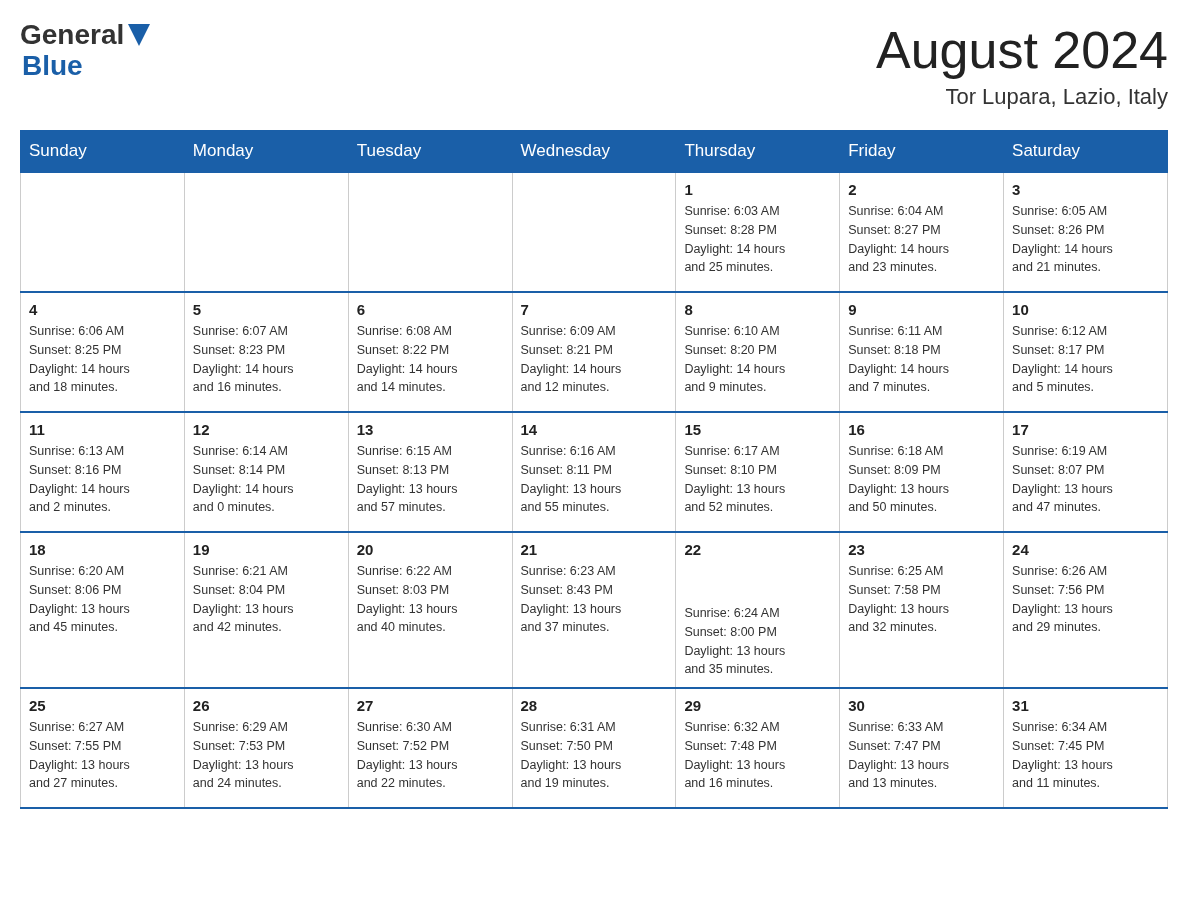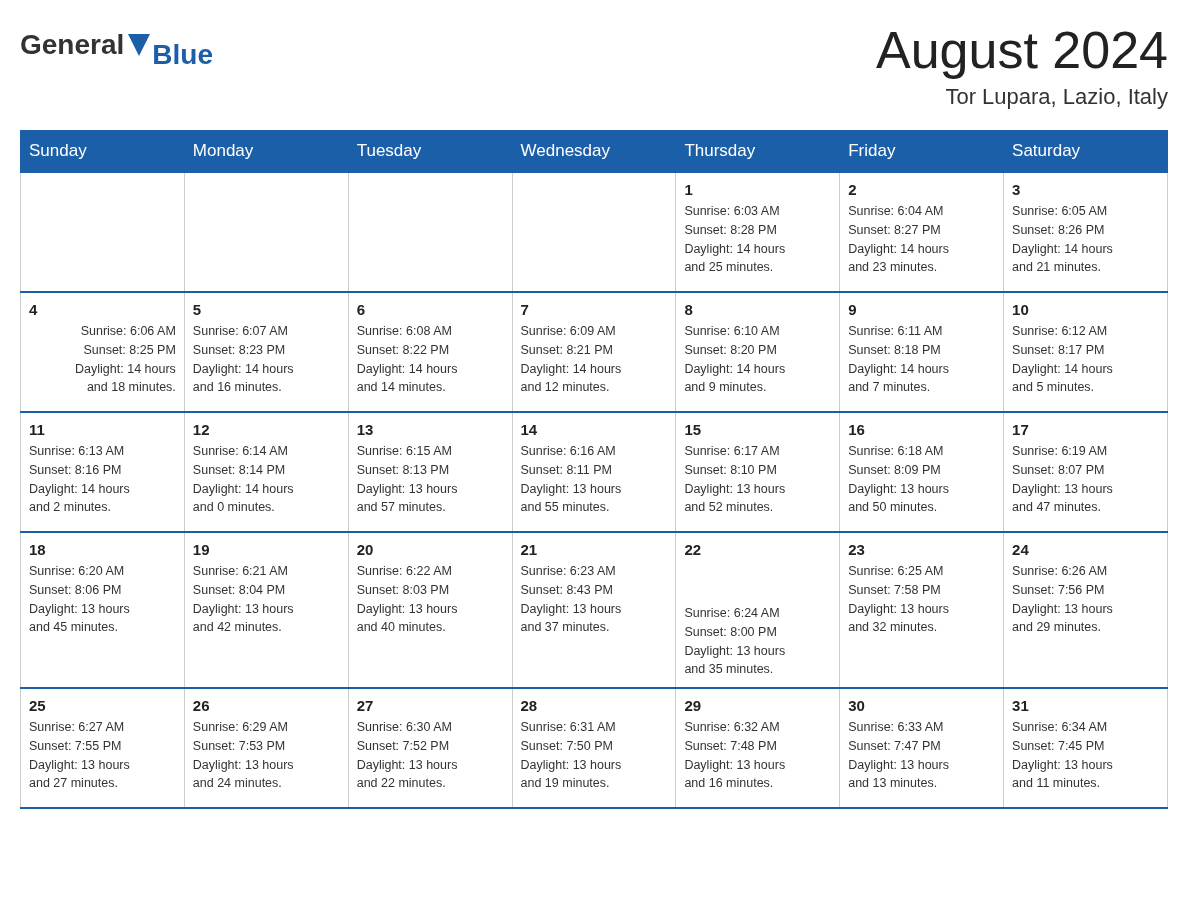--- a/index.html
+++ b/index.html
@@ -22,21 +22,20 @@
     }
     .logo-text-general {
       font-size: 28px;
       font-weight: bold;
       color: #333;
     }
     .logo-text-blue {
       font-size: 28px;
       font-weight: bold;
       color: #1a5fa8;
-      margin-top: 20px;
     }
     .title-block {
       text-align: right;
     }
     .month-title {
       font-size: 52px;
       font-weight: normal;
       color: #222;
     }
     .location-title {
@@ -87,21 +86,21 @@
     }
     tbody tr {
       border-bottom: 2px solid #1a5fa8;
     }
   </style>
 </head>
 <body>
 
 <div class="header">
   <div class="logo">
-    <div style="display:flex; flex-direction:row; line-height:1.1;">
+    <div style="display:flex; flex-direction:column; line-height:1.1;">
       <div style="display:flex; align-items:center;">
         <span class="logo-text-general">General</span>
         <div style="display:inline-block; margin-left:4px; margin-top:2px;">
           
           <svg width="22" height="22" viewBox="0 0 22 22">
             <polygon points="0,0 22,0 11,22" fill="#1a5fa8"></polygon>
           </svg>
         </div>
       </div>
       <span class="logo-text-blue" style="margin-left:2px;">Blue</span>
@@ -149,21 +148,21 @@
           <span class="day-num">3</span>
           <div class="sun-info" style="white-space: pre-line;">Sunrise: 6:05 AM
 Sunset: 8:26 PM
 Daylight: 14 hours
 and 21 minutes.</div>
         </td>
       </tr>
       <tr>
         <td>
           <span class="day-num">4</span>
-          <div class="sun-info" style="white-space: pre-line; text-align: right;">Sunrise: 6:06 AM
+          <div class="sun-info" style="white-space: pre-line;">Sunrise: 6:06 AM
 Sunset: 8:25 PM
 Daylight: 14 hours
 and 18 minutes.</div>
         </td>
         <td>
           <span class="day-num">5</span>
           <div class="sun-info" style="white-space: pre-line;">Sunrise: 6:07 AM
 Sunset: 8:23 PM
 Daylight: 14 hours
 and 16 minutes.</div>

